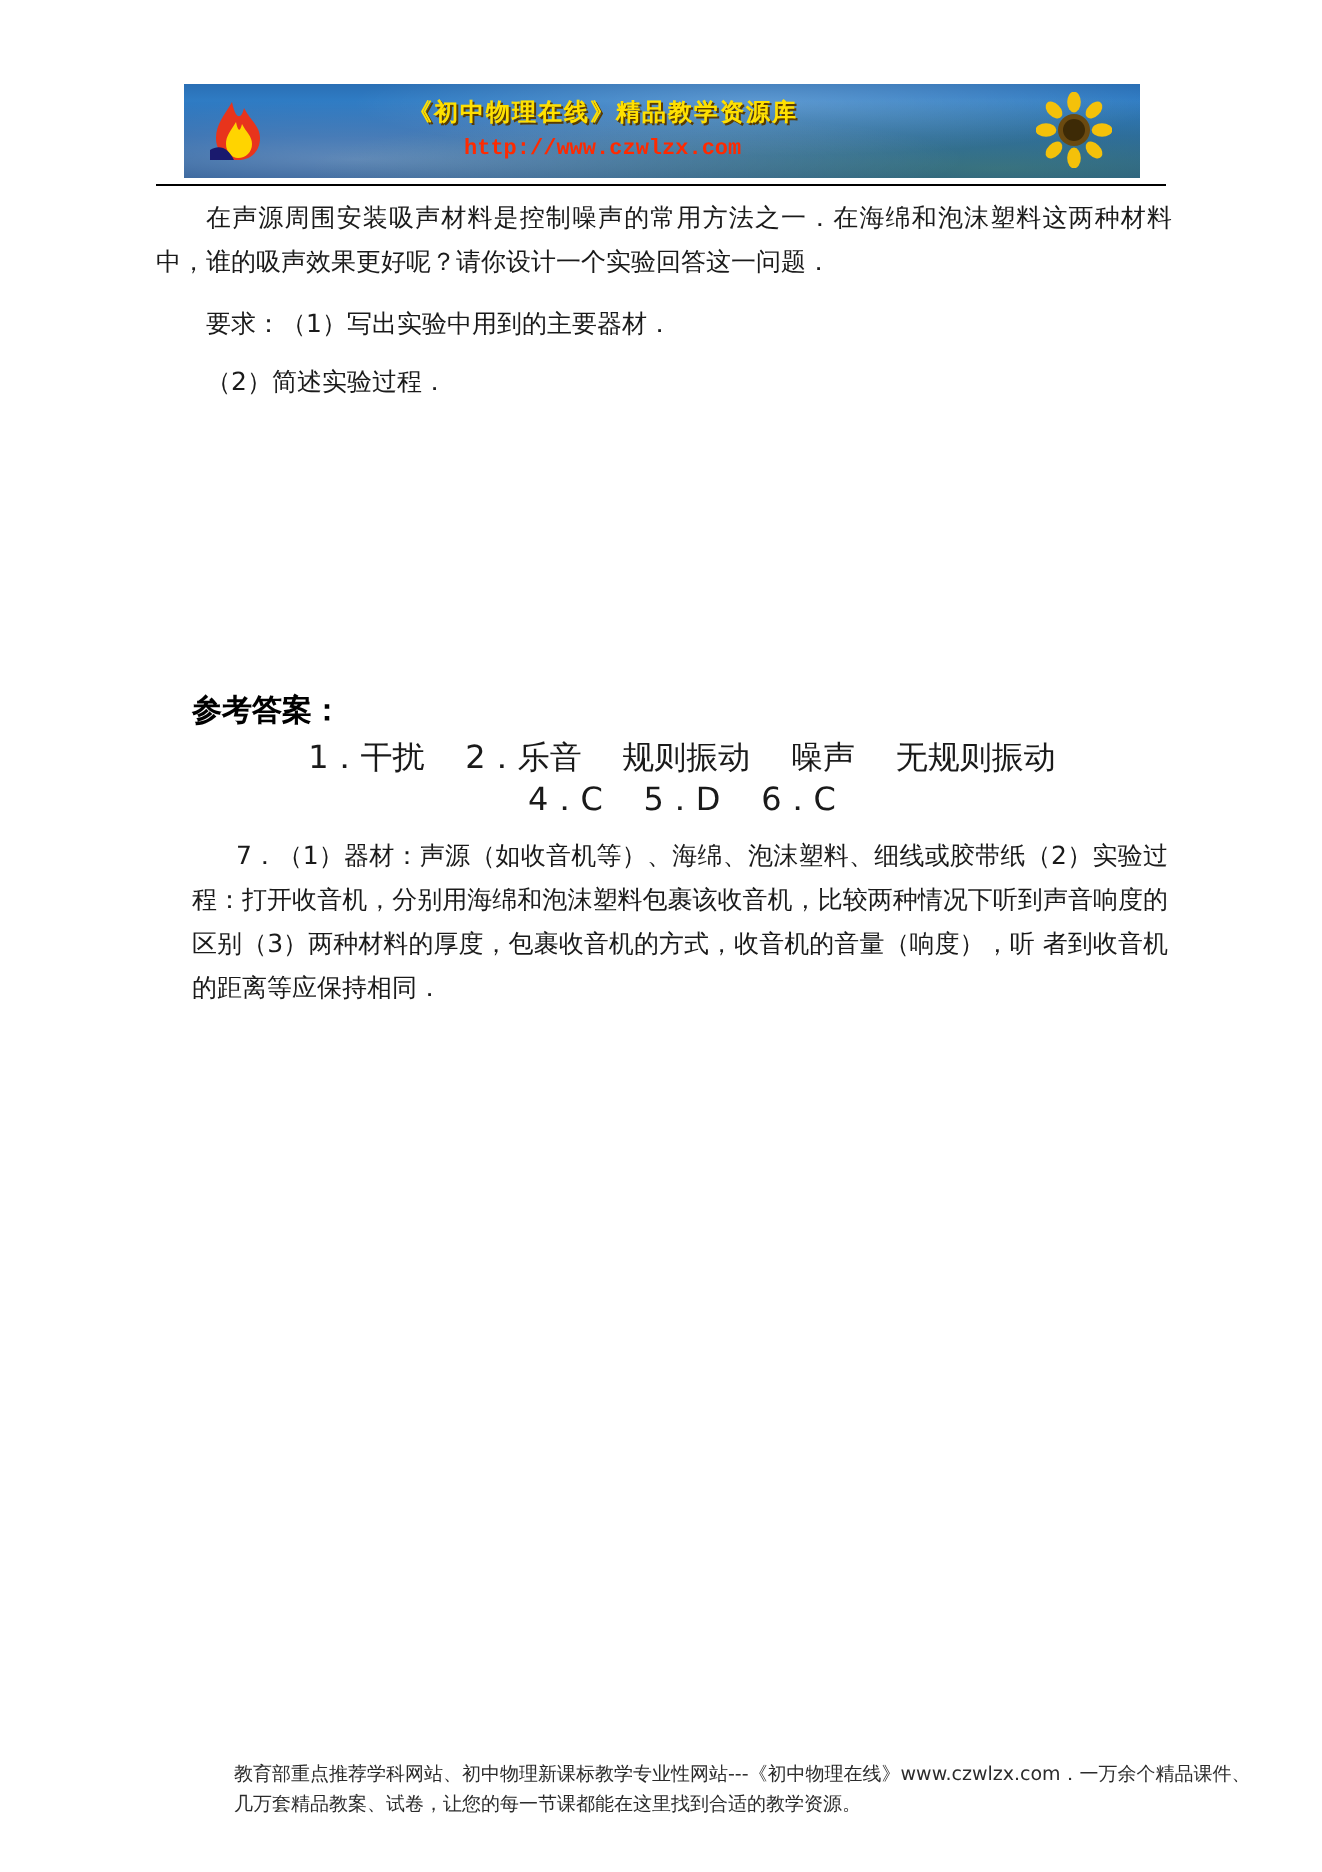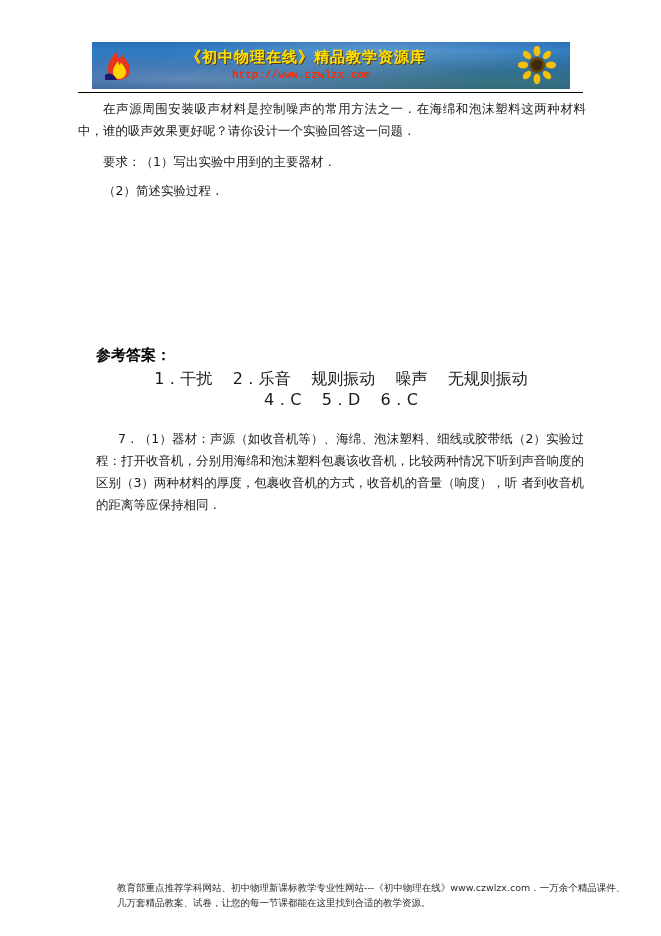--- a/index.html
+++ b/index.html
@@ -44,24 +44,24 @@
   }
   .banner-logo {
     position: absolute;
     left: 10px;
     top: 7px;
     width: 34px;
     height: 33px;
   }
   .banner-title {
     position: absolute;
-    left: 94px;
+    left: 112px;
     top: 6px;
     font-family: "DejaVu Sans", sans-serif;
-    font-size: 15px;
+    font-size: 12px;
     font-weight: bold;
     color: #ffe000;
     letter-spacing: 1px;
     text-shadow: 1px 1px 0 #5a3b00;
     white-space: nowrap;
   }
   .banner-url {
     position: absolute;
     left: 140px;
     top: 27px;
@@ -130,21 +130,21 @@
     white-space: pre;
     text-align: center;
   }
   .ans-para {
     font-family: "DejaVu Sans", sans-serif;
     font-size: 12.5px;
     line-height: 22px;
     color: #1a1a1a;
     text-indent: 22px;
     text-align: justify;
-    margin-top: 18px;
+    margin-top: 7px;
     width: 488px;
   }
 
   
   .footer {
     position: absolute;
     left: 78px;
     top: 880px;
     width: 520px;
     margin-left: 39px;

